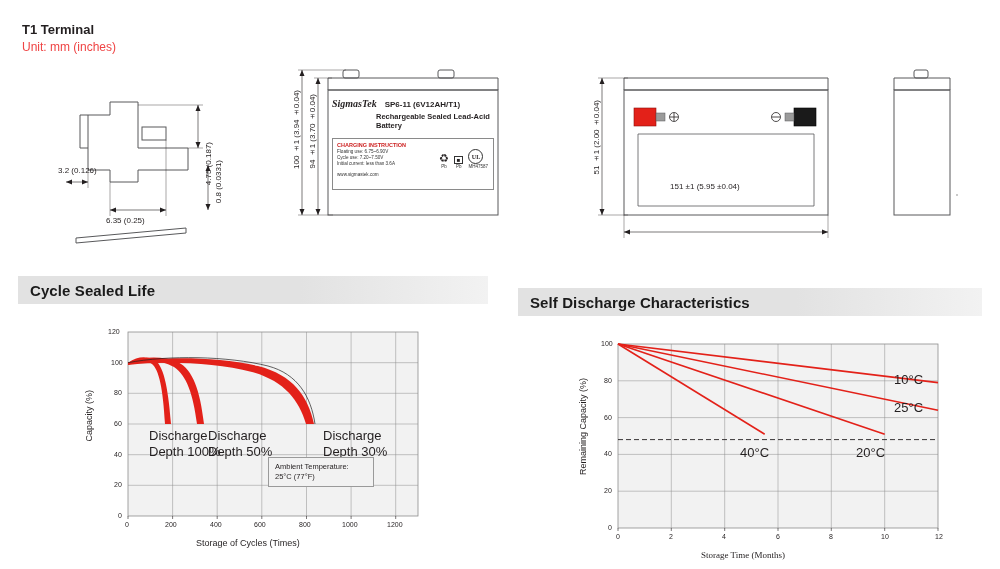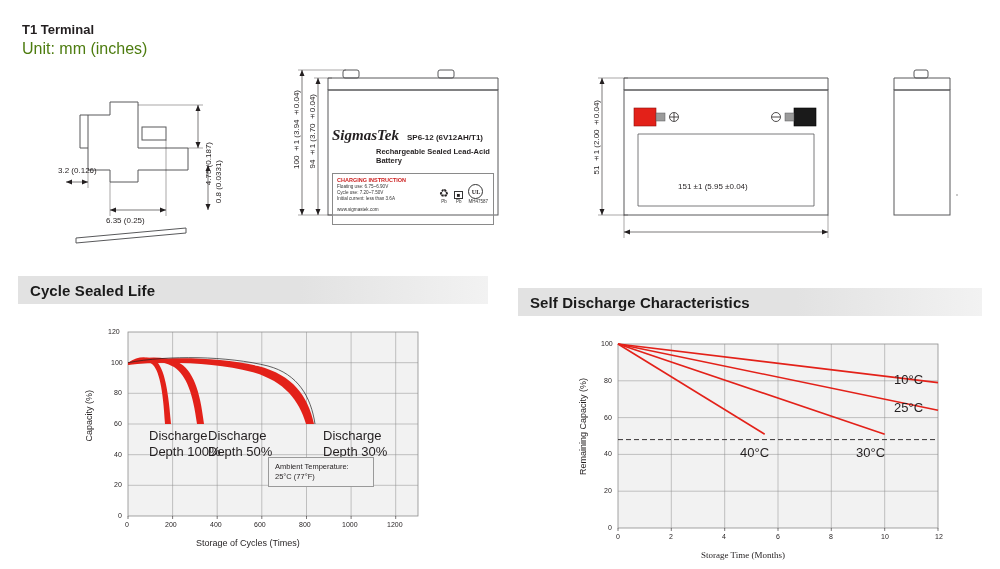--- a/index.html
+++ b/index.html
@@ -47,22 +47,22 @@
     position: absolute;
     left: 4px;
     top: 14px;
     font-size: 13px;
     font-weight: bold;
   }
   .sub-unit {
     position: absolute;
     left: 4px;
     top: 32px;
-    font-size: 16px;
-    color: #4d7c0f;
+    font-size: 12px;
+    color: #ef4444;
     text-align: right;
   }
 
   .dimline, .dimtext { position: absolute; }
   .dimtext {
     font-size: 8px;
     color: #231f20;
     white-space: nowrap;
   }
   .vtext {
@@ -72,25 +72,24 @@
 
   
   #terminal-drawing { position: absolute; left: 40px; top: 62px; width: 190px; height: 190px; }
 
   
   #side-view { position: absolute; left: 270px; top: 48px; width: 250px; height: 190px; }
   #front-view { position: absolute; left: 560px; top: 48px; width: 290px; height: 190px; }
   #end-view  { position: absolute; left: 862px; top: 48px; width: 90px;  height: 190px; }
   .label-brand {
     font-family: "Liberation Serif", serif;
-    font-size: 15px;
+    font-size: 10px;
     font-weight: bold;
     font-style: italic;
     color: #231f20;
-    margin-top: 29px;
   }
   .label-model {
     font-size: 8px;
     font-weight: bold;
   }
   .label-sub {
     font-size: 7.5px;
     font-weight: bold;
   }
   .charge-box {
@@ -258,21 +257,21 @@
         <polygon points="30,159 27.5,153 32.5,153" fill="#231f20"></polygon>
         <line x1="26" y1="22" x2="44" y2="22" stroke="#231f20" stroke-width="0.4"></line>
       </svg>
       <div class="dimtext vtext" style="left:4px; top:34px;">100 ±1 (3.94 ±0.04)</div>
       <div class="dimtext vtext" style="left:20px; top:38px;">94 ±1 (3.70 ±0.04)</div>
 
       
       <div style="position:absolute; left:44px; top:42px; width:162px;">
         <div style="display:flex; align-items:baseline; gap:8px;">
           <span class="label-brand">SigmasTek</span>
-          <span class="label-model">SP6-12 (6V12AH/T1)</span>
+          <span class="label-model">SP6-11 (6V12AH/T1)</span>
         </div>
         <div class="label-sub" style="margin-top:3px;padding-left:44px;">Rechargeable Sealed Lead-Acid Battery</div>
         <div class="charge-box" style="margin-top:8px; height:52px; position:relative;">
           <div class="charge-title">CHARGING INSTRUCTION</div>
           <div class="charge-line">Floating use: 6.75~6.90V</div>
           <div class="charge-line">Cycle use: 7.20~7.50V</div>
           <div class="charge-line">Initial current: less than 3.6A</div>
           <div class="url" style="margin-top:4px;">www.sigmastek.com</div>
           <div class="cert-row" style="position:absolute; right:5px; top:10px;">
             <div style="text-align:center;">
@@ -320,21 +319,21 @@
         <circle cx="96" cy="61" r="4.5" fill="none" stroke="#231f20" stroke-width="0.8"></circle>
         <line x1="96" y1="57" x2="96" y2="65" stroke="#231f20" stroke-width="0.8"></line>
         <line x1="92" y1="61" x2="100" y2="61" stroke="#231f20" stroke-width="0.8"></line>
 
         <rect x="216" y="52" width="22" height="18" fill="#1a1a1a" stroke="#000" stroke-width="0.6"></rect>
         <rect x="207" y="57" width="9" height="8" fill="#9b9b9b" stroke="#58595b" stroke-width="0.5"></rect>
         <circle cx="198" cy="61" r="4.5" fill="none" stroke="#231f20" stroke-width="0.8"></circle>
         <line x1="194" y1="61" x2="202" y2="61" stroke="#231f20" stroke-width="0.8"></line>
       </svg>
       <div class="dimtext vtext" style="left:14px; top:44px;">51 ±1 (2.00 ±0.04)</div>
-      <div class="dimtext" style="left:100px; top:126px;">151 ±1 (5.95 ±0.04)</div>
+      <div class="dimtext" style="left:92px; top:126px;">151 ±1 (5.95 ±0.04)</div>
     </div>
 
     <div id="end-view">
       <svg width="90" height="190" viewBox="0 0 90 190">
         <rect x="34" y="14" width="14" height="8" rx="2" fill="none" stroke="#58595b" stroke-width="1"></rect>
         <path d="M14,22 L70,22 L70,34 L14,34 Z" fill="none" stroke="#58595b" stroke-width="1"></path>
         <rect x="14" y="34" width="56" height="125" fill="none" stroke="#58595b" stroke-width="1"></rect>
       </svg>
     </div>
 
@@ -484,15 +483,15 @@
     <div class="tick" style="left:417px; top:217px;">12</div>
 
     
     <div class="axis-label vertical" style="left:60px; top:62px;">Remaining Capacity (%)</div>
     <div class="axis-label" style="left:183px; top:234px;font-family:Liberation Serif, serif;">Storage Time (Months)</div>
 
     
     <div class="annot" style="left:376px; top:56px;">10°C</div>
     <div class="annot" style="left:376px; top:84px;">25°C</div>
     <div class="annot" style="left:222px; top:129px;">40°C</div>
-    <div class="annot" style="left:338px; top:129px;">30°C</div>
+    <div class="annot" style="left:338px; top:129px;">20°C</div>
   </div>
 </div>
 
 </body></html>

